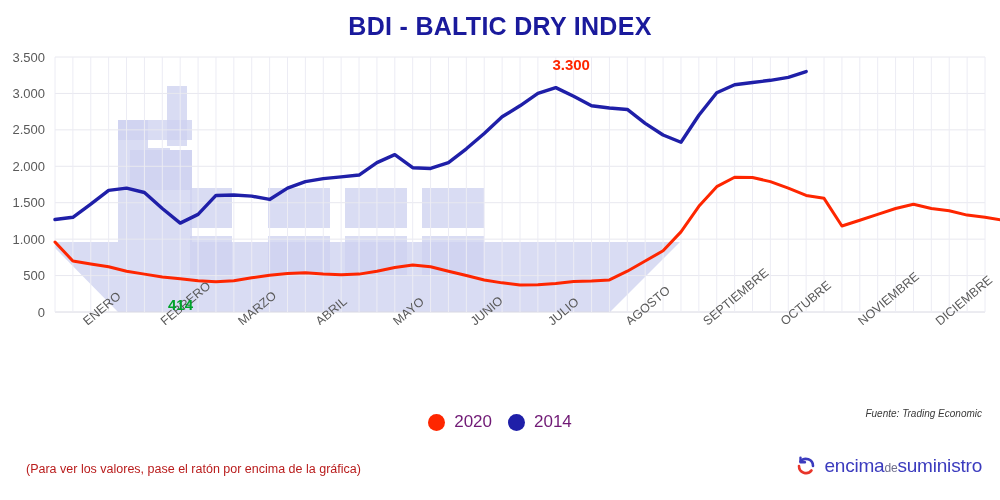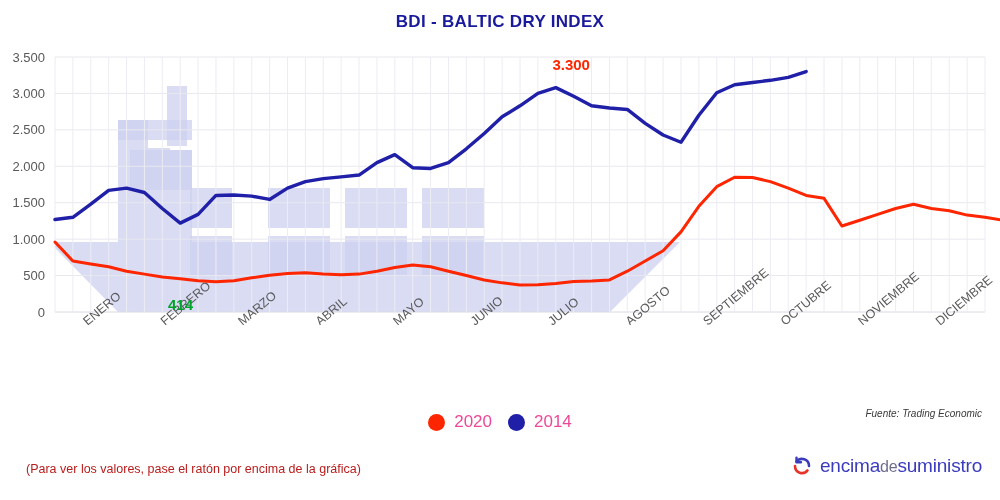--- a/index.html
+++ b/index.html
@@ -14,21 +14,21 @@
     position: relative;
     width: 1000px; height: 500px;
     background: #ffffff;
   }
   #chart-title {
     position: absolute;
     left: 0; top: 12px;
     width: 1000px;
     text-align: center;
     color: #1a1a9c;
-    font-size: 17px;
+    font-size: 25px;
     font-weight: 600;
     letter-spacing: 0.3px;
     white-space: nowrap;
   }
   #plot-wrap {
     position: absolute;
     left: 0; top: 50px;
     width: 1000px; height: 275px;
   }
   #plot-svg { display: block; }
@@ -54,21 +54,21 @@
     position: absolute;
     left: 0; top: 412px;
     width: 1000px;
     display: flex;
     justify-content: center;
     align-items: center;
     gap: 16px;
   }
   .legend-item { display: flex; align-items: center; gap: 9px; }
   .legend-dot { width: 17px; height: 17px; border-radius: 50%; display: block; }
-  .legend-label { color: #ec4899; font-size: 17px; }
+  .legend-label { color: #701a75; font-size: 17px; }
 
   #source-note {
     position: absolute;
     right: 18px; top: 408px;
     color: #3a3a3a;
     font-size: 10px;
     font-style: italic;
     white-space: nowrap;
   }
   #hint-note {
@@ -81,21 +81,21 @@
   #brand {
     position: absolute;
     right: 18px; top: 455px;
     display: flex;
     align-items: center;
     gap: 7px;
     white-space: nowrap;
   }
   .brand-text { font-size: 19px; letter-spacing: -0.2px; }
   .brand-cadena { color: #3b3bbe; }
-  .brand-de { color: #6e6e8c; font-size: 16px; }
+  .brand-de { color: #6e6e8c; font-size: 12px; }
   .brand-suministro { color: #3b3bbe; margin-top: 16px; }
 </style>
 </head>
 <body>
 
 <div id="page">
 
   <div id="chart-title">BDI - BALTIC DRY INDEX</div>
 
   <div id="plot-wrap">

